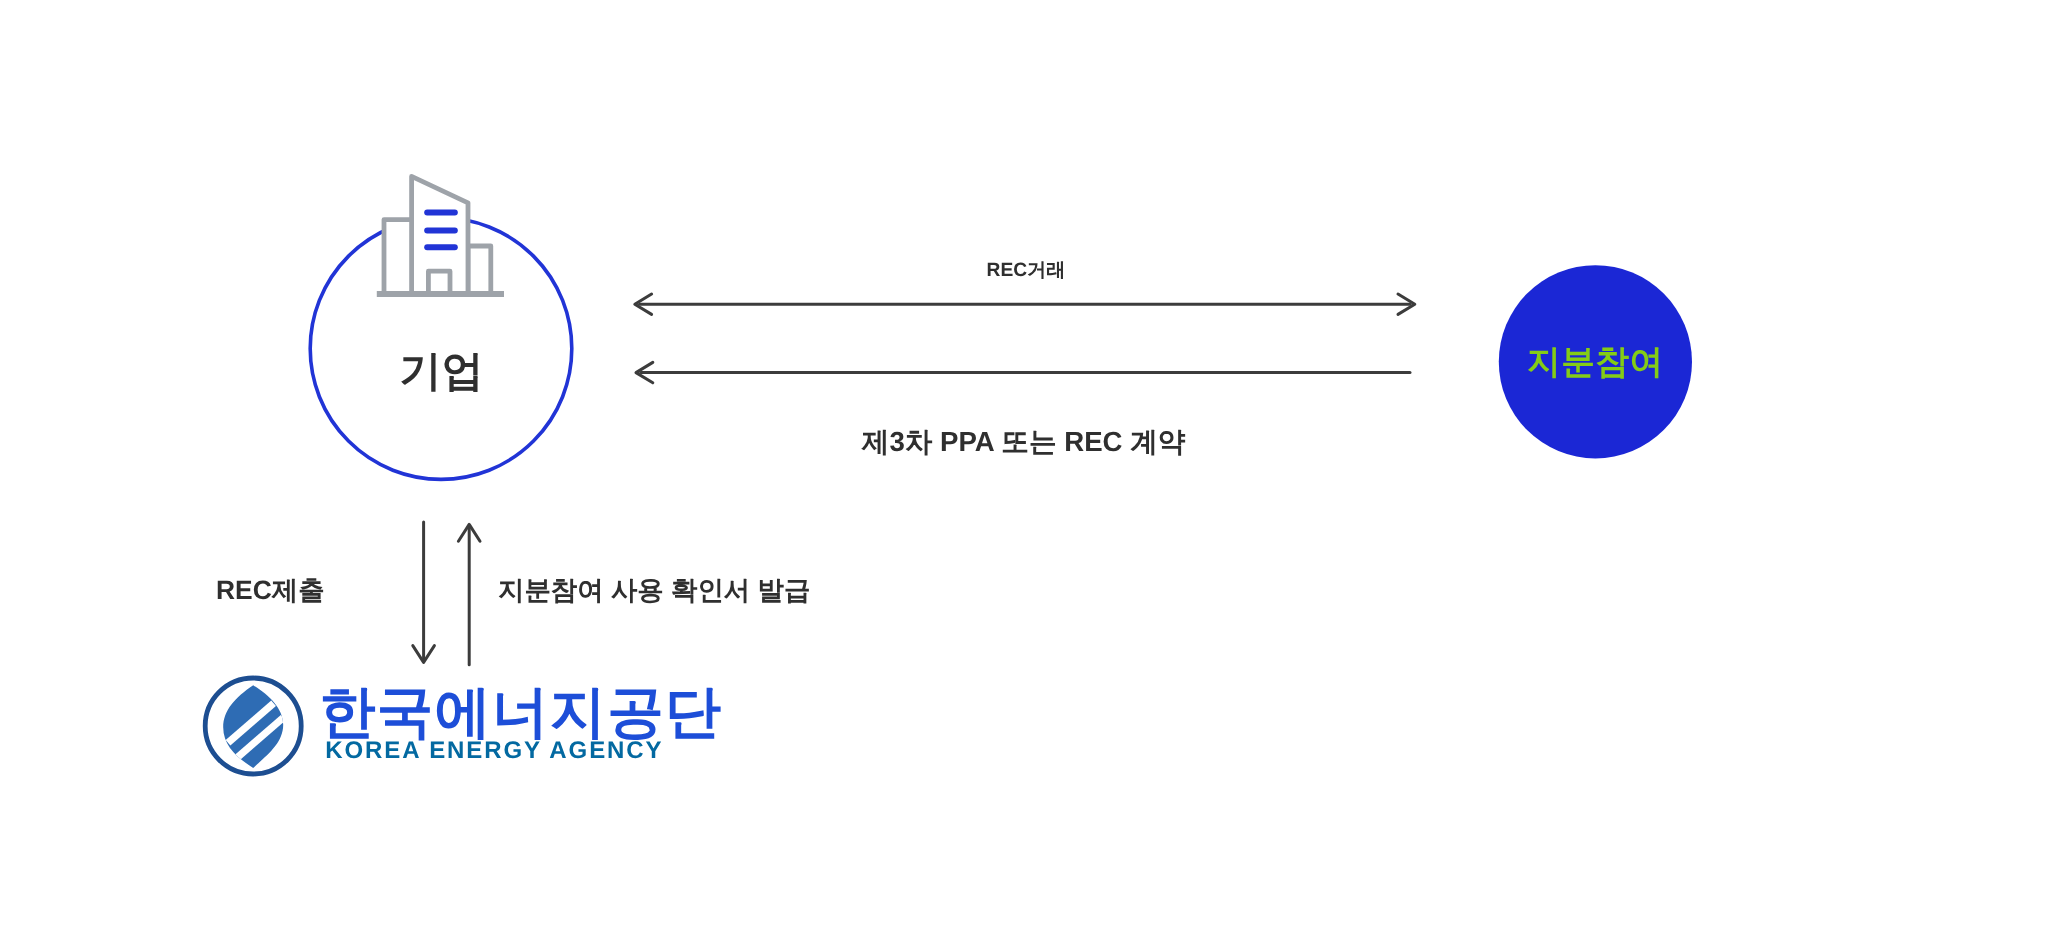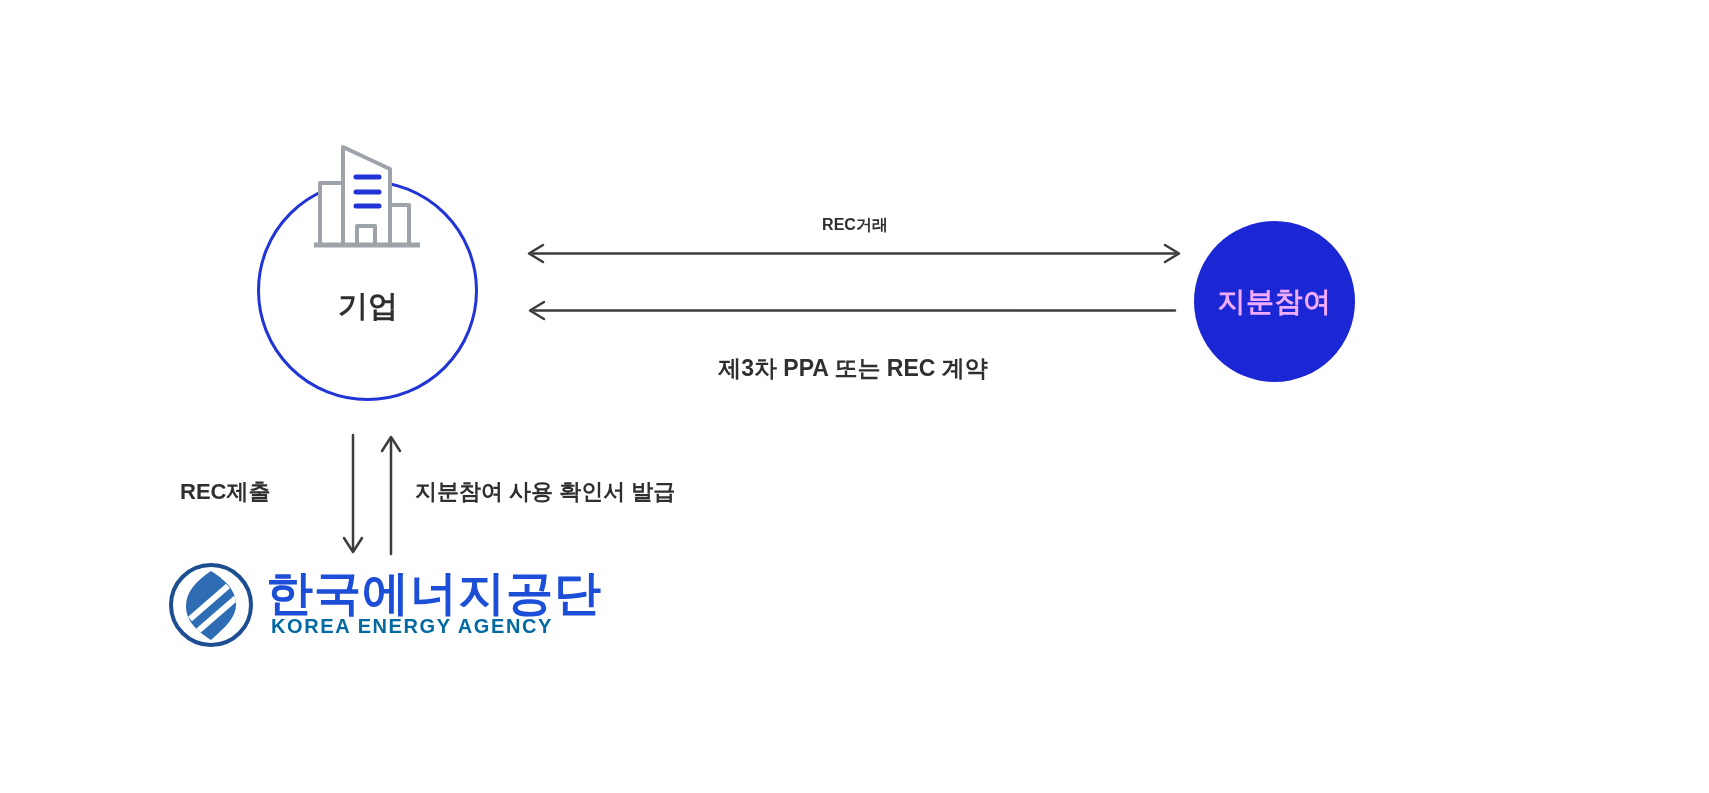--- a/index.html
+++ b/index.html
@@ -3,23 +3,23 @@
 <meta charset="utf-8">
 <style>
   html,body{margin:0;padding:0;background:#fff;}
   .stage{
     position:relative;width:1709px;height:793px;background:#fff;overflow:hidden;
     font-family:"Liberation Sans","DejaVu Sans",sans-serif;
   }
   .abs{position:absolute;}
   .circle{position:absolute;border-radius:50%;box-sizing:border-box;display:flex;align-items:center;justify-content:center;}
   .company{left:257px;top:180px;width:221px;height:221px;border:3px solid var(--accent-blue);background:#fff;z-index:1;}
-  .company-label{left:268px;top:286px;width:200px;text-align:center;font-size:30px;font-weight:600;color:var(--text-dark);z-index:4;}
+  .company-label{left:268px;top:286px;width:200px;text-align:center;font-size:35px;font-weight:600;color:var(--text-dark);z-index:4;}
   .building-icon{left:308px;top:139px;z-index:3;}
-  .equity{left:1194px;top:221px;width:161px;height:161px;background:var(--fill-blue);color:#f0abfc;font-size:28px;font-weight:700;z-index:3;letter-spacing:0.5px;}
+  .equity{left:1249px;top:221px;width:161px;height:161px;background:var(--fill-blue);color:#84cc16;font-size:28px;font-weight:700;z-index:3;letter-spacing:0.5px;}
   .project{left:1320px;top:176px;width:226px;height:226px;border:3px solid var(--accent-blue);background:#fff;z-index:2;flex-direction:column;}
   .project div{font-size:25px;font-weight:700;color:#16171c;line-height:32px;text-align:center;}
   .arrow-layer{left:0;top:0;width:1709px;height:793px;z-index:0;}
   .arrow-layer line,.arrow-layer polyline{stroke:var(--arrow-gray);stroke-width:2.5;fill:none;stroke-linecap:round;stroke-linejoin:round;}
   .flow-label{position:absolute;font-size:22px;font-weight:600;color:var(--text-dark);white-space:nowrap;}
   .lbl-rec-trade{left:705px;top:215px;width:300px;text-align:center;font-size:16px;}
   .lbl-ppa{left:653px;top:321px;width:400px;text-align:center;font-size:23px;margin-top:32px;}
   .lbl-rec-submit{left:180px;top:477px;width:150px;}
   .lbl-confirm{left:415px;top:477px;text-align:left;}
   .kea-mark{left:166px;top:561px;z-index:2;}

